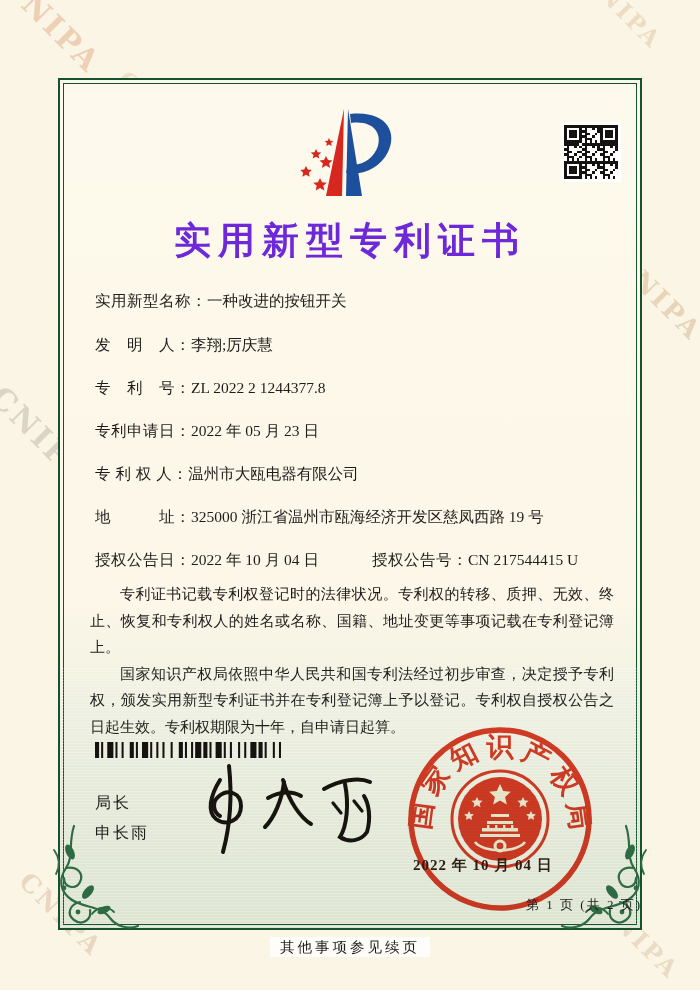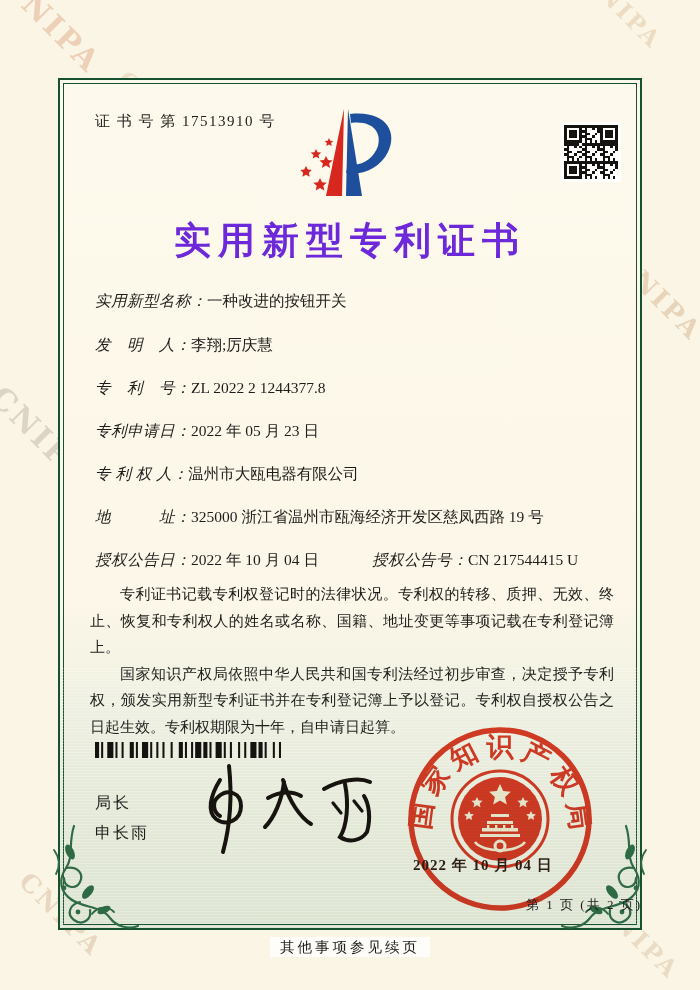--- a/index.html
+++ b/index.html
@@ -29,21 +29,21 @@
     pointer-events:none;
   }
   .cert-no { position:absolute; left:95px; top:112px; font-size:15px; letter-spacing:1.5px; }
   .qr { position:absolute; left:561px; top:122px; width:60px; height:60px; background:#fff; padding:3px; }
   .logo { position:absolute; left:288px; top:104px; width:124px; height:104px; }
   .title {
     position:absolute; left:0; top:216px; width:100%; text-align:center;
     font-size:37px; font-weight:700; letter-spacing:7px; color:#6d28d9;
   }
   .field { position:absolute; left:95px; font-size:15.5px; white-space:nowrap; }
-  .field .lab { letter-spacing:.5px;font-style:italic; }
+  .field .lab { letter-spacing:.5px; }
   .para-wrap { position:absolute; left:90px; top:581px; width:524px; font-size:15px; line-height:26.5px; text-align:justify; }
   .para-wrap p { text-indent:2em; }
   .barcode { position:absolute; left:95px; top:742px; width:186px; height:16px; }
   .sig-title { position:absolute; left:95px; top:793px; font-size:16px; letter-spacing:2px; }
   .sig-name  { position:absolute; left:95px; top:823px; font-size:16px; letter-spacing:2px; }
   .sig-hand { position:absolute; left:182px; top:760px; width:200px; height:100px; }
   .seal { position:absolute; left:403px; top:722px; width:194px; height:194px; mix-blend-mode:multiply; opacity:.93; }
   .seal-date {
     position:absolute; left:413px; top:856px; width:180px; font-size:15px;
     letter-spacing:1px; color:#2c1d15; z-index:5; font-weight:700;
@@ -69,21 +69,20 @@
   <span class="wm" style="left:-22px; top:418px; font-size:30px; color:rgba(190,180,165,.5);">CNIPA</span>
   <span class="wm" style="left:398px; top:398px; font-size:32px; color:rgba(214,196,168,.28);">CNIPA</span>
   <span class="wm" style="left:8px; top:900px; font-size:25px; color:rgba(210,180,148,.45);">CNIPA</span>
   <span class="wm" style="left:588px; top:924px; font-size:24px; color:rgba(210,180,148,.4);">CNIPA</span>
 
   <div class="frame">
     <div class="frame-inner"></div>
     <div class="stripes"></div>
   </div>
 
-  <div class="cert-no">证 书 号 第 17513910 号</div>
 
   <div class="qr">
     <svg id="qrsvg" width="54" height="54" viewBox="0 0 21 21" shape-rendering="crispEdges">
         <rect x="0" y="0" width="1" height="1" fill="#15130f"></rect>
         <rect x="0" y="1" width="1" height="1" fill="#15130f"></rect>
         <rect x="0" y="2" width="1" height="1" fill="#15130f"></rect>
         <rect x="0" y="3" width="1" height="1" fill="#15130f"></rect>
         <rect x="0" y="4" width="1" height="1" fill="#15130f"></rect>
         <rect x="0" y="5" width="1" height="1" fill="#15130f"></rect>
         <rect x="0" y="6" width="1" height="1" fill="#15130f"></rect>

